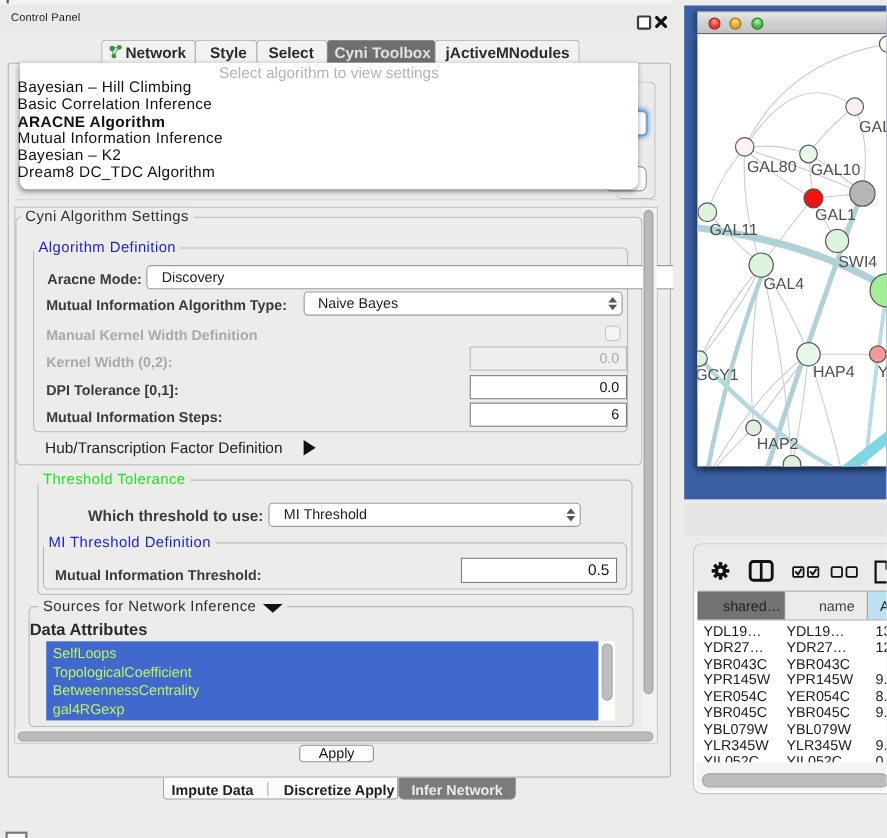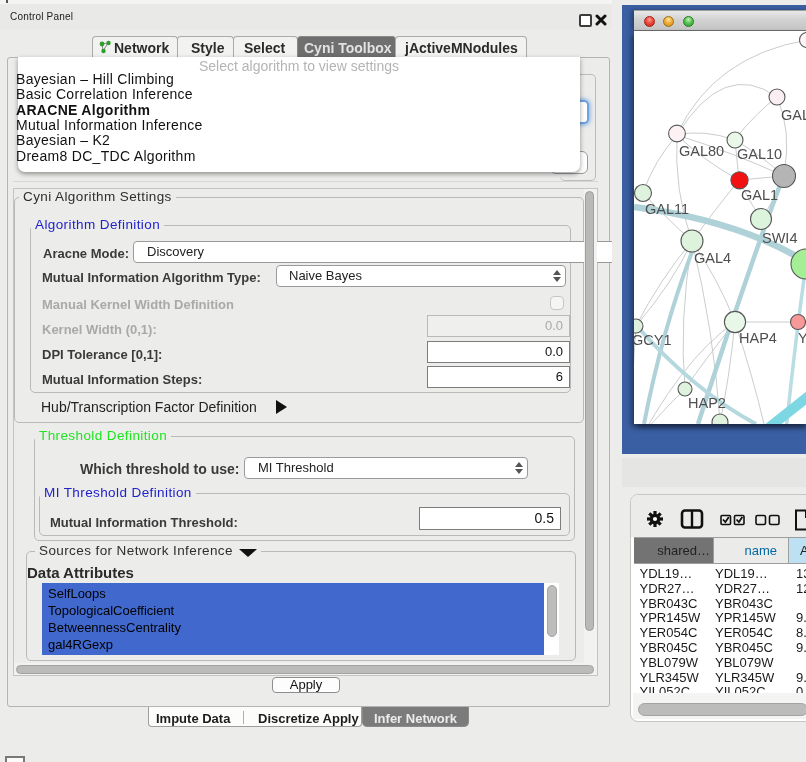--- a/index.html
+++ b/index.html
@@ -70,48 +70,48 @@
   </div>
   <div class="gbox" style="left:30px;top:225px;width:539px;height:166px;">
     <div class="gtitle" style="left:0;color:#2222cc;">Algorithm Definition</div>
   </div>
   <div class="abs lbl bold" style="left:43px;top:229px;margin-top:17px;">Aracne Mode:</div>
   <div class="combo" style="left:133px;top:241px;width:523px;height:22px;">Discovery<span class="carr"></span></div>
   <div class="abs lbl bold" style="left:42px;top:270px;">Mutual Information Algorithm Type:</div>
   <div class="combo" style="left:276px;top:265px;width:290px;height:22px;padding-left:12px;">Naive Bayes<span class="carr"></span></div>
   <div class="abs lbl bold" style="left:42px;top:297px;color:#a9a9a9;">Manual Kernel Width Definition</div>
   <div class="abs" style="left:550px;top:296px;width:14px;height:14px;background:#f5f5f4;border:1px solid #c6c6c5;border-radius:4px;box-sizing:border-box;"></div>
-  <div class="abs lbl bold" style="left:42px;top:322px;color:#a9a9a9;">Kernel Width (0,1):</div>
+  <div class="abs lbl bold" style="left:42px;top:322px;color:#a9a9a9;">Kernel Width (0,2):</div>
   <div class="tfield" style="left:427px;top:315px;width:143px;height:22px;background:#efefee;border-color:#b9b9b9;color:#a9a9a9;line-height:20px;">0.0</div>
   <div class="abs lbl bold" style="left:42px;top:347px;">DPI Tolerance [0,1]:</div>
   <div class="tfield" style="left:427px;top:341px;width:143px;height:22px;line-height:20px;">0.0</div>
   <div class="abs lbl bold" style="left:42px;top:372px;">Mutual Information Steps:</div>
   <div class="tfield" style="left:427px;top:366px;width:143px;height:22px;line-height:20px;">6</div>
   <div class="abs lbl" style="left:41px;top:399px;color:#222;font-size:14px;">Hub/Transcription Factor Definition</div>
   <div class="abs" style="left:276px;top:400px;width:0;height:0;border:7px solid transparent;border-left:11px solid #111;border-right:none;"></div>
 </div>
 <div id="threshbox">
   <div class="gbox" style="left:34px;top:436px;width:539px;height:103px;">
-    <div class="gtitle" style="left:0;color:#21e421;">Threshold Definition</div>
+    <div class="gtitle" style="left:0;color:#21e421;">Threshold Tolerance</div>
   </div>
   <div class="abs bold" style="left:80px;top:461px;font-size:14px;color:#3a3a3a;">Which threshold to use:</div>
   <div class="combo" style="left:244px;top:457px;width:284px;height:22px;">MI Threshold<span class="carr"></span></div>
   <div class="gbox" style="left:39px;top:493px;width:529px;height:41px;">
     <div class="gtitle" style="left:0;color:#2222cc;">MI Threshold Definition</div>
   </div>
   <div class="abs lbl bold" style="left:50px;top:515px;">Mutual Information Threshold:</div>
   <div class="tfield" style="left:419px;top:507px;width:142px;height:23px;line-height:21px;font-size:14px;">0.5</div>
 </div>
 <div id="sourcesbox">
   <div class="gbox" style="left:26px;top:551px;width:548px;height:108px;">
     <div class="gtitle" style="left:8px;color:#2e2e2e;">Sources for Network Inference <span style="display:inline-block;width:0;height:0;border:9px solid transparent;border-top:8px solid #111;border-bottom:none;vertical-align:-2px;margin-left:2px;"></span></div>
   </div>
   <div class="abs bold" style="left:27px;top:564px;font-size:15px;color:#2a2a2a;">Data Attributes</div>
   <div class="abs" style="left:42px;top:583px;width:517px;height:72px;background:#fff;"></div>
-  <div class="abs" style="left:42px;top:583px;width:502px;height:72px;background:#4068cd;color:#000000;font-size:13px;line-height:17px;padding-left:6px;padding-top:2px;box-sizing:border-box;">SelfLoops<br>TopologicalCoefficient<br>BetweennessCentrality<br>gal4RGexp</div>
+  <div class="abs" style="left:42px;top:583px;width:502px;height:72px;background:#4068cd;color:#bef264;font-size:13px;line-height:17px;padding-left:6px;padding-top:2px;box-sizing:border-box;">SelfLoops<br>TopologicalCoefficient<br>BetweennessCentrality<br>gal4RGexp</div>
   <div class="abs" style="left:547px;top:585px;width:10px;height:52px;background:#bdbdbc;border:1px solid #a5a5a4;border-radius:6px;box-sizing:border-box;"></div>
 </div>
 
 <div class="abs" style="left:584px;top:189px;width:13px;height:486px;background:#f2f2f1;"></div>
 <div class="abs" style="left:585px;top:191px;width:9px;height:440px;background:#b9b9b8;border:1px solid #9f9f9e;border-radius:6px;box-sizing:border-box;"></div>
 <div class="abs" style="left:14px;top:663px;width:583px;height:12px;background:#f2f2f1;"></div>
 <div class="abs" style="left:16px;top:665px;width:578px;height:9px;background:#bbbbba;border:1px solid #a2a2a1;border-radius:6px;box-sizing:border-box;"></div>
 
 <div class="abs" style="left:272px;top:677px;width:66px;height:14px;background:#fdfdfd;border:1px solid #8e8e8e;border-radius:4px;text-align:center;font-size:13px;color:#111;line-height:13px;">Apply</div>
 
@@ -253,21 +253,21 @@
       </g>
 
       <g stroke="#111" stroke-width="2" fill="none">
         <path d="M151,1.5 h10 l7,6.5 v12.5 h-17 z"></path>
         <path d="M161,1.5 v6.5 h7"></path>
       </g>
     </svg>
 
     <div class="abs" style="left:3px;top:42px;width:196px;height:27px;border-top:1px solid #9d9d9d;border-bottom:1px solid #9d9d9d;box-sizing:border-box;">
       <div class="abs" style="left:0;top:0;width:80px;height:25px;background:#737373;border-right:1px solid #9d9d9d;box-sizing:border-box;text-align:right;padding-right:3px;font-size:13px;color:#222;line-height:25px;">shared…</div>
-      <div class="abs" style="left:80px;top:0;width:75px;height:25px;background:#ebebea;border-right:1px solid #9d9d9d;box-sizing:border-box;text-align:right;padding-right:11px;font-size:13px;color:#0369a1;line-height:25px;">name</div>
+      <div class="abs" style="left:80px;top:0;width:75px;height:25px;background:#ebebea;border-right:1px solid #9d9d9d;box-sizing:border-box;text-align:right;padding-right:11px;font-size:13px;color:#404040;line-height:25px;">name</div>
       <div class="abs" style="left:155px;top:0;width:60px;height:25px;background:#bde1f2;box-sizing:border-box;text-align:left;padding-left:11px;font-size:13px;color:#222;line-height:25px;">Avera</div>
     </div>
 
     <div class="abs" style="left:3px;top:72px;width:196px;font-size:13px;color:#1b1b1b;line-height:14.8px;">
       <div class="abs" style="left:5.5px;top:0;">YDL19…<br>YDR27…<br>YBR043C<br>YPR145W<br>YER054C<br>YBR045C<br>YBL079W<br>YLR345W<br>YIL052C</div>
       <div class="abs" style="left:81px;top:0;">YDL19…<br>YDR27…<br>YBR043C<br>YPR145W<br>YER054C<br>YBR045C<br>YBL079W<br>YLR345W<br>YIL052C</div>
       <div class="abs" style="left:162px;top:0;">13<br>12<br><br>9.<br>8.<br>9.<br><br>9.<br>0.</div>
     </div>
 
     <div class="abs" style="left:2px;top:198px;width:196px;height:26px;background:#f4f4f3;"></div>

